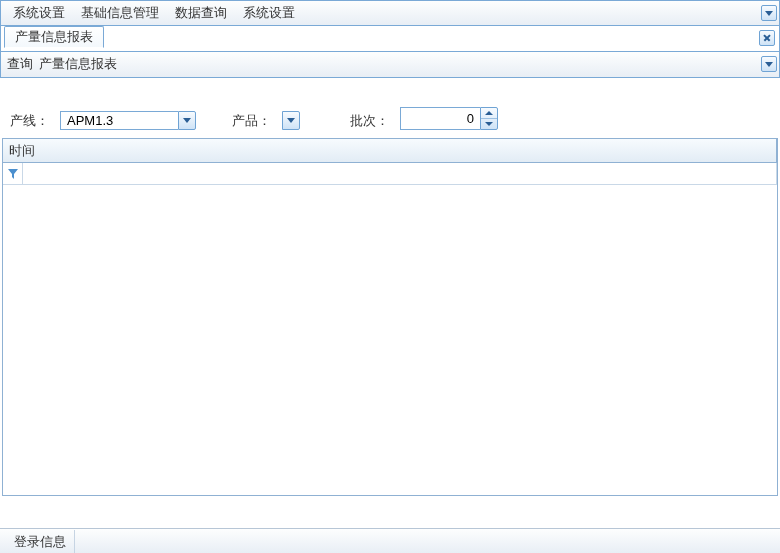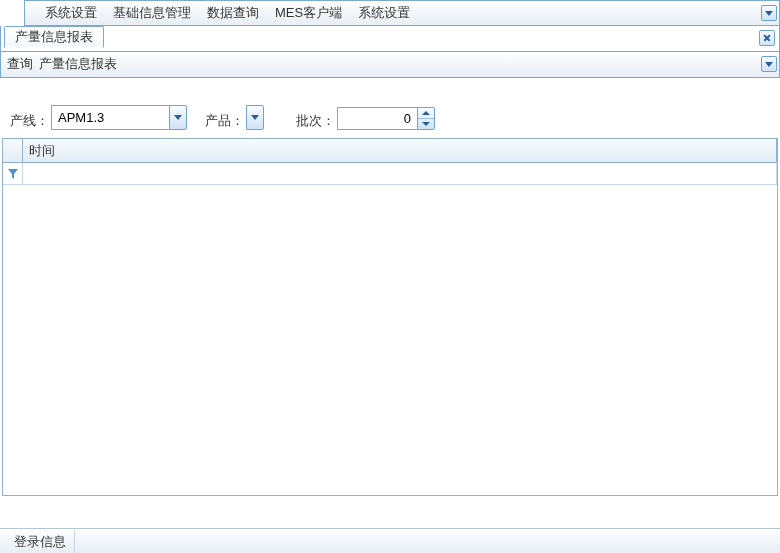--- a/index.html
+++ b/index.html
@@ -13,23 +13,22 @@
     height: 553px;
     overflow: hidden;
     position: relative;
   }
   .menubar {
     height: 26px;
     border: 1px solid #7aa9d6;
     background: linear-gradient(#fdfefe, #e8eef5);
     display: flex;
     align-items: center;
-    padding: 0 12px;
-    position: relative;
-    margin-left: 24px;
+    padding: 0 4px;
+    position: relative;
   }
   .menubar .menu-item {
     padding: 0 8px;
     line-height: 24px;
     cursor: default;
   }
   .menubar .dropdown-toggle {
     position: absolute;
     right: 2px;
     top: 4px;
@@ -111,27 +110,27 @@
     position: absolute;
     right: 2px;
     top: 4px;
   }
 
   .filterbar {
     height: 60px;
     display: flex;
     align-items: flex-end;
     padding: 0 10px 8px 10px;
-    gap: 0;
+    gap: 9px;
   }
   .filterbar label { margin-right: 2px; white-space: nowrap; }
   .combo {
     display: flex;
     align-items: stretch;
-    height: 25px;
+    height: 19px;
   }
   .combo input[type=text] {
     border: 1px solid #7aa9d6;
     border-right: none;
     padding: 0 6px;
     font: inherit;
     outline: none;
     width: 118px;
     background: #fff;
   }
@@ -190,20 +189,21 @@
     height: 358px;
     background: #fff;
     display: flex;
     flex-direction: column;
   }
   .grid-header {
     height: 24px;
     display: flex;
     background: linear-gradient(#f7fbfe, #e2ecf5);
     border-bottom: 1px solid #8fb1d3;
+    flex-direction: column;
   }
   .gh-cell {
     border-right: 1px solid #8fb1d3;
     padding: 0 6px;
     line-height: 23px;
   }
   .gh-indicator { width: 20px; }
   .gh-time { flex: 1; }
   .grid-filter {
     height: 22px;
@@ -241,21 +241,20 @@
     border-right: 1px solid #c6d4e3;
   }
 </style>
 </head>
 <body>
 
 <div class="menubar">
   <div class="menu-item">系统设置</div>
   <div class="menu-item">基础信息管理</div>
   <div class="menu-item">数据查询</div>
-  <div class="menu-item">MES客户端</div>
   <div class="menu-item">系统设置</div>
   <div class="dropdown-toggle">
     <div class="chevron-down"></div>
   </div>
 </div>
 
 <div class="tabstrip">
   <div class="tab">产量信息报表</div>
   <div class="tab-close">
     <div class="x-icon"></div>

